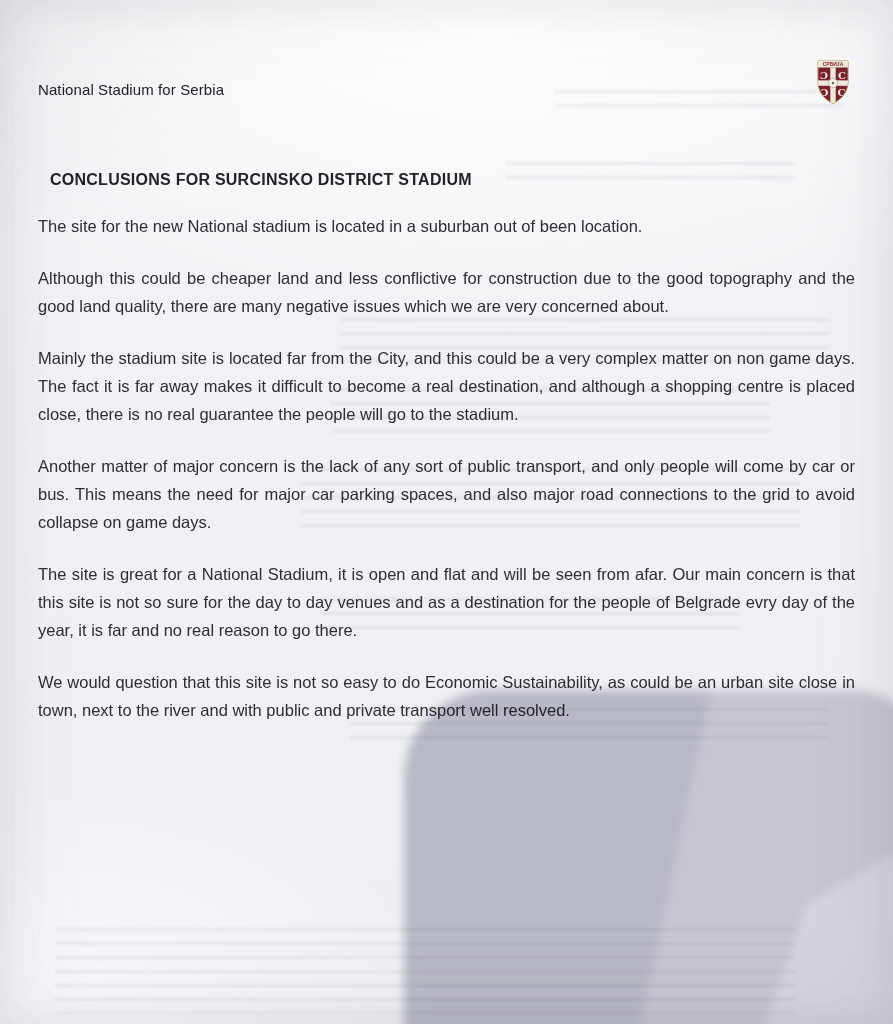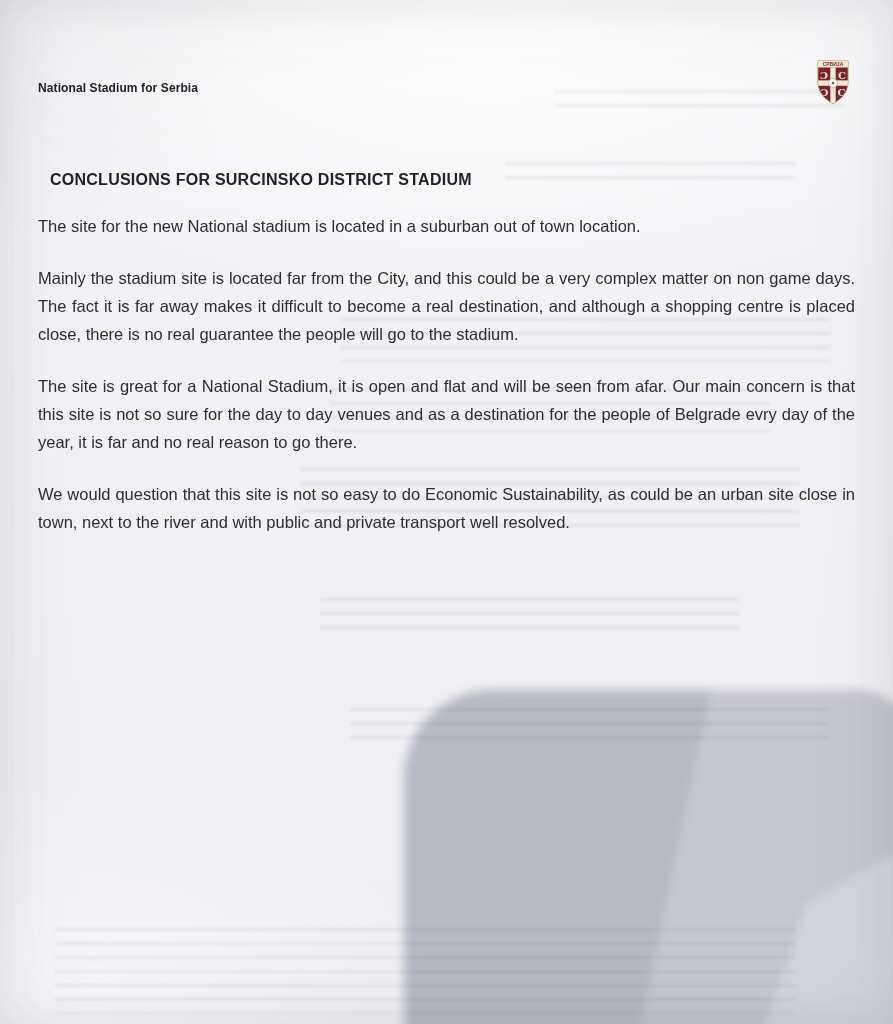--- a/index.html
+++ b/index.html
@@ -16,21 +16,21 @@
   }
   .photo::after{
     content:"";position:absolute;inset:0;pointer-events:none;z-index:9;
     box-shadow:
       inset 0 0 90px rgba(95,98,112,0.10),
       inset 14px 0 40px rgba(95,98,112,0.05),
       inset -10px 0 34px rgba(95,98,112,0.05);
   }
   .page-title{
     position:absolute;left:38px;top:81px;margin:0;z-index:2;
-    font-size:12px;font-weight:700;color:#232227;letter-spacing:.1px;
+    font-size:15px;font-weight:400;color:#232227;letter-spacing:.1px;
   }
   .section-heading{
     position:absolute;left:38px;top:159px;margin:12px;z-index:2;
     font-size:16px;font-weight:700;color:#232227;letter-spacing:.25px;
   }
   .body-text{
     position:absolute;left:38px;top:212px;width:817px;z-index:2;
     font-size:16.5px;line-height:28px;color:#2e2d33;
   }
   .body-text p{
@@ -95,22 +95,24 @@
       <text x="28.5" y="44" text-anchor="middle" font-size="10" font-weight="bold" font-family="DejaVu Serif, serif" fill="#f2ead9">C</text>
     </g>
     <text x="20" y="14" text-anchor="middle" font-size="5" font-family="Liberation Sans, sans-serif" font-weight="bold" fill="#8a2b35">СРБИЈА</text>
     <circle cx="20" cy="31.1" r="4.6" fill="#f7f3ea" stroke="#97917f" stroke-width="0.5"></circle>
     <circle cx="20" cy="31.1" r="1.3" fill="#6b655a"></circle>
   </svg>
 
   <h2 class="section-heading">CONCLUSIONS FOR SURCINSKO DISTRICT STADIUM</h2>
 
   <div class="body-text">
-    <p>The site for the new National stadium is located in a suburban out of town location.</p>
+    <p>The site for the new National stadium is located in a suburban out of been location.</p>
+    <p>Although this could be cheaper land and less conflictive for construction due to the good topography and the good land quality, there are many negative issues which we are very concerned about.</p>
     <p>Mainly the stadium site is located far from the City, and this could be a very complex matter on non game days. The fact it is far away makes it difficult to become a real destination, and although a shopping centre is placed close, there is no real guarantee the people will go to the stadium.</p>
+    <p>Another matter of major concern is the lack of any sort of public transport, and only people will come by car or bus. This means the need for major car parking spaces, and also major road connections to the grid to avoid collapse on game days.</p>
     <p>The site is great for a National Stadium, it is open and flat and will be seen from afar. Our main concern is that this site is not so sure for the day to day venues and as a destination for the people of Belgrade evry day of the year, it is far and no real reason to go there.</p>
     <p>We would question that this site is not so easy to do Economic Sustainability, as could be an urban site close in town, next to the river and with public and private transport well resolved.</p>
   </div>
 
   <div class="ghost g1"></div>
   <div class="ghost g2"></div>
   <div class="ghost g3"></div>
   <div class="ghost g4"></div>
   <div class="ghost g5"></div>
   <div class="ghost g6"></div>

